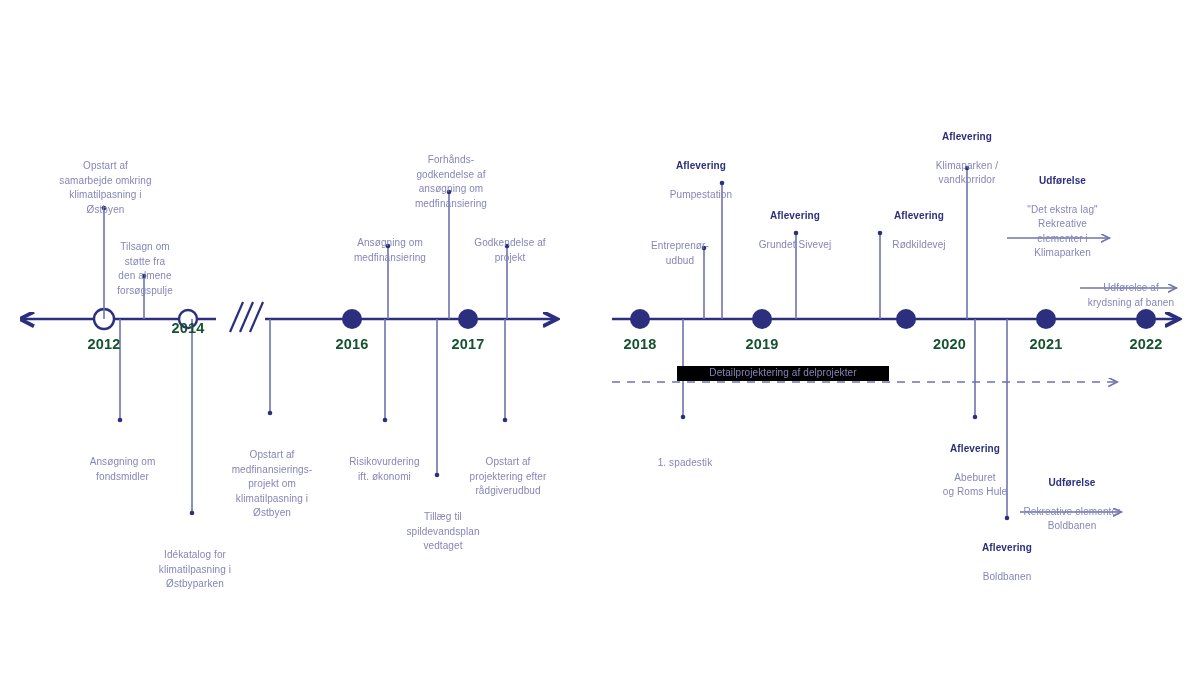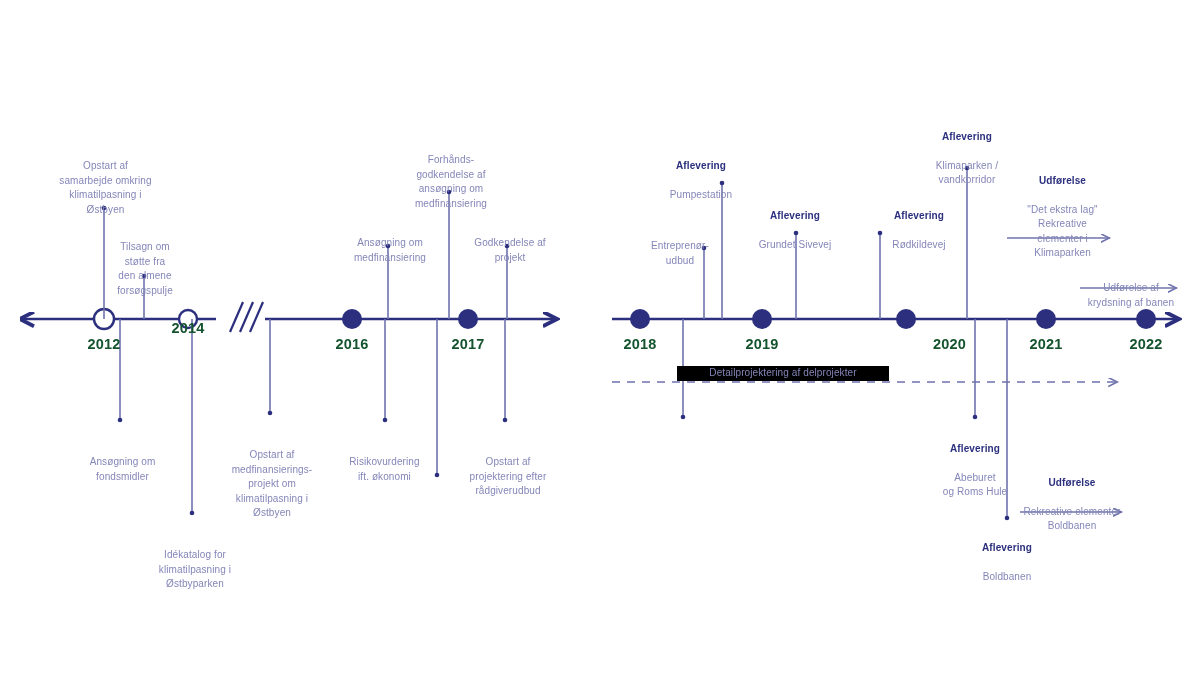--- a/index.html
+++ b/index.html
@@ -253,28 +253,38 @@
 klimatilpasning i
 Østbyen</span>
   </div>
 
   <div class="lbl" style="left:327px;top:426px;width:115px;">
     
     <span>Risikovurdering
 ift. økonomi</span>
   </div>
 
+  <div class="lbl" style="left:388px;top:481px;width:110px;">
+    
+    <span>Tillæg til
+spildevandsplan
+vedtaget</span>
+  </div>
 
   <div class="lbl" style="left:448px;top:426px;width:120px;">
     
     <span>Opstart af
 projektering efter
 rådgiverudbud</span>
   </div>
 
+  <div class="lbl" style="left:630px;top:427px;width:110px;">
+    
+    <span>1. spadestik</span>
+  </div>
 
   <div class="lbl" style="left:915px;top:427px;width:120px;">
     <span class="hd">Aflevering</span>
     <span>Abeburet
 og Roms Hule</span>
   </div>
 
   <div class="lbl" style="left:947px;top:526px;width:120px;">
     <span class="hd">Aflevering</span>
     <span>Boldbanen</span>

